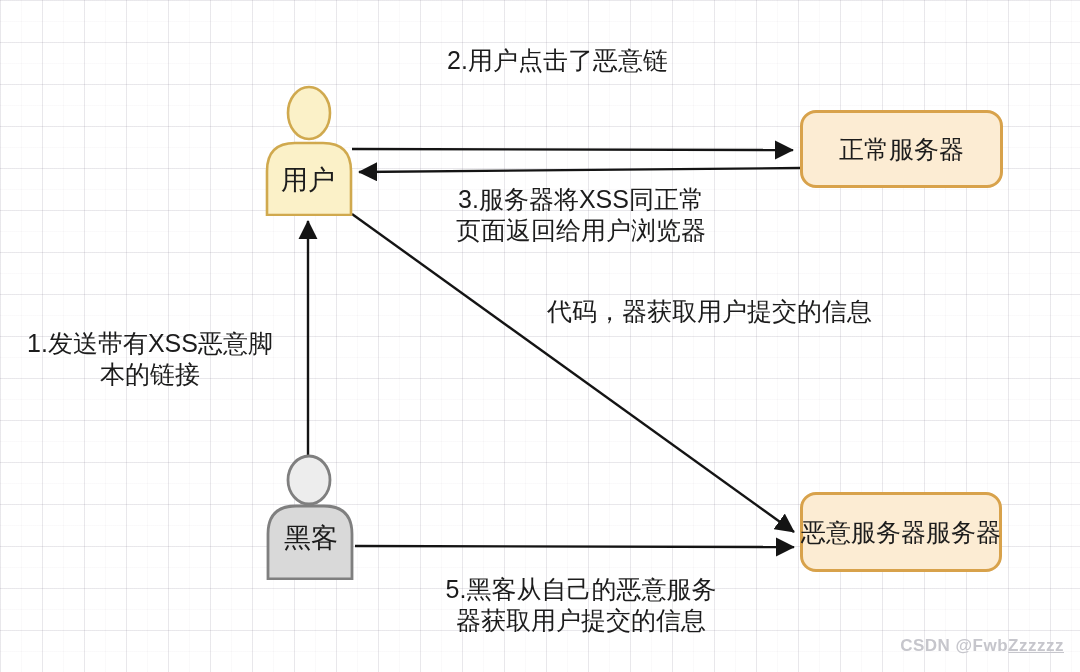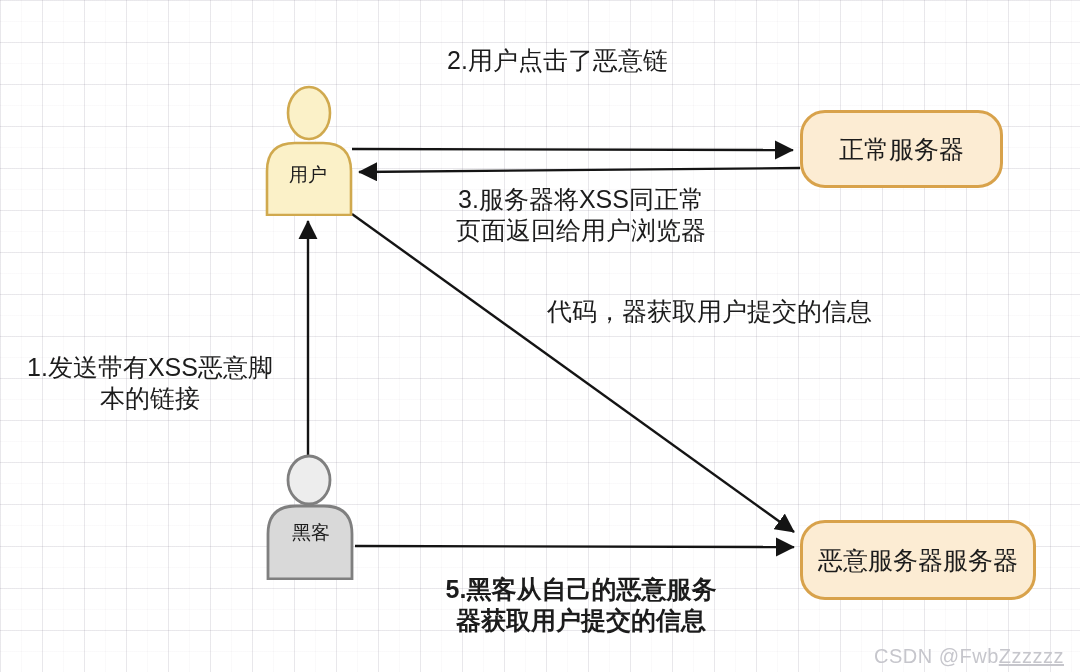--- a/index.html
+++ b/index.html
@@ -34,48 +34,49 @@
     font-size: 25px;
     line-height: 31px;
     color: #1c1c1c;
     white-space: nowrap;
   }
   .server-box {
     position: absolute;
     box-sizing: border-box;
     background: #fcecd3;
     border: 3px solid #d8a24b;
-    border-radius: 25px;
+    border-radius: 16px;
     display: flex;
     align-items: center;
     justify-content: center;
     font-size: 25px;
     color: #1c1c1c;
     white-space: nowrap;
   }
   .person {
     position: absolute;
   }
   .person svg {
     display: block;
   }
   .person .person-label {
     position: absolute;
-    font-size: 19px;
+    font-size: 27px;
     color: #1c1c1c;
     transform: translateX(-50%);
     white-space: nowrap;
   }
   .watermark {
     position: absolute;
     right: 16px;
-    bottom: 4px;
-    font-size: 20px;
+    bottom: 16px;
+    font-size: 17px;
     color: #c6c6cc;
     letter-spacing: 0.5px;
+    font-weight: bold;
   }
   .watermark .wm-suffix {
     text-decoration: underline;
   }
 </style>
 </head>
 <body>
 
 <div class="stage">
 
@@ -105,43 +106,43 @@
       <path d="M 10 127 L 10 82 Q 10 54 38 54 L 66 54 Q 94 54 94 82 L 94 127 Z" fill="#d9d9d9" stroke="#7f7f7f" stroke-width="2.8"></path>
       <ellipse cx="51" cy="28" rx="21" ry="24" fill="#ededed" stroke="#7f7f7f" stroke-width="2.8"></ellipse>
     </svg>
     <span class="person-label" style="left:53px; top:68px;">黑客</span>
   </div>
 
   <div class="server-box" style="left:800px; top:110px; width:203px; height:78px;">
     <span>正常服务器</span>
   </div>
 
-  <div class="server-box" style="left:800px; top:520px; width:236px; height:80px;">
+  <div class="server-box" style="left:800px; top:492px; width:202px; height:80px;">
     <span>恶意服务器服务器</span>
   </div>
 
-  <div class="step-label" style="left:10px; top:352px; width:280px;">
+  <div class="step-label" style="left:10px; top:328px; width:280px;">
     <div>1.发送带有XSS恶意脚</div>
     <div>本的链接</div>
   </div>
 
   <div class="step-label" style="left:415px; top:29px; width:285px;margin-top:16px;">
     <div>2.用户点击了恶意链</div>
   </div>
 
   <div class="step-label" style="left:436px; top:184px; width:290px;">
     <div>3.服务器将XSS同正常</div>
     <div>页面返回给用户浏览器</div>
   </div>
 
   <div class="step-label" style="left:522px; top:296px; width:375px;">
     <div>代码，器获取用户提交的信息</div>
   </div>
 
-  <div class="step-label" style="left:425px; top:574px; width:312px;font-weight:bold;">
+  <div class="step-label" style="left:425px; top:574px; width:312px;">
     <div>5.黑客从自己的恶意服务</div>
     <div>器获取用户提交的信息</div>
   </div>
 
   <div class="watermark">
     <span class="wm-prefix">CSDN @Fwb</span><span class="wm-suffix">Zzzzzz</span>
   </div>
 
 </div>
 

